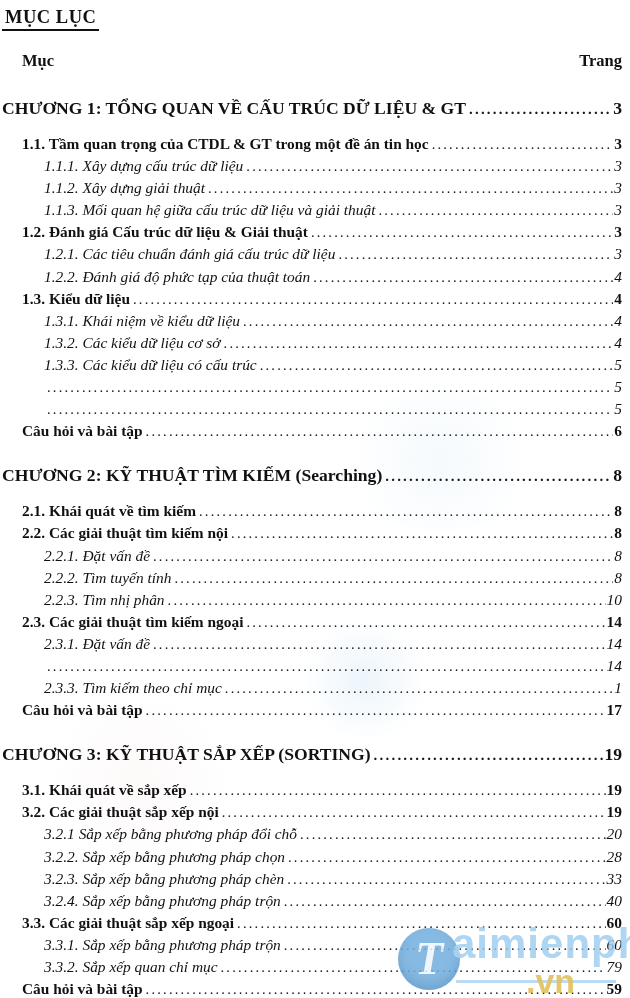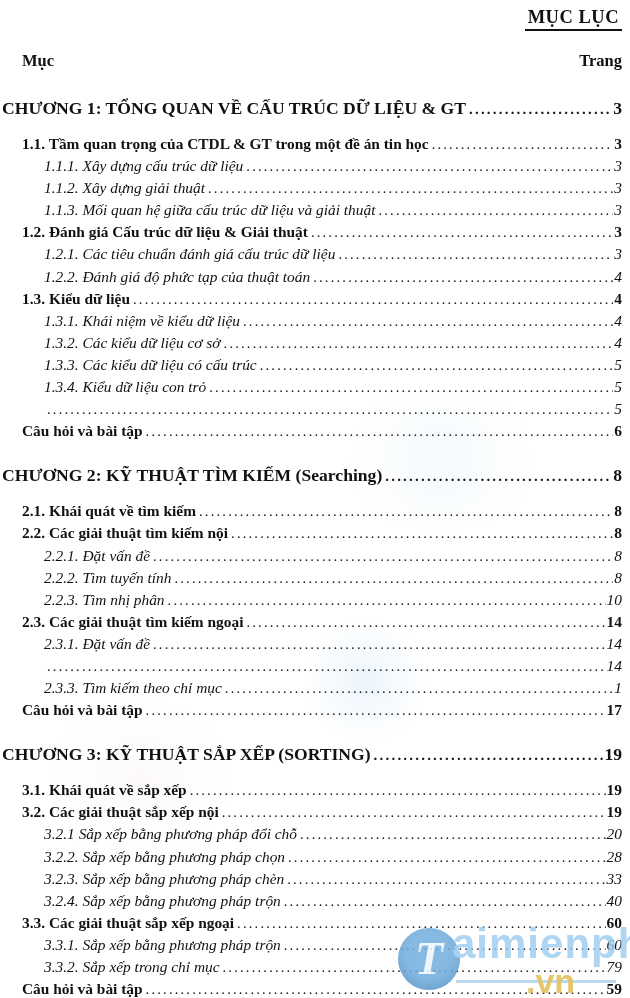--- a/index.html
+++ b/index.html
@@ -13,21 +13,21 @@
     color: #111111;
     position: relative;
   }
   .page {
     position: relative;
     width: 630px; height: 998px;
     padding: 5px 8px 0 2px;
     box-sizing: border-box;
     z-index: 1;
   }
-  .doc-title-wrap { text-align: right; height: 28px; }
+  .doc-title-wrap { text-align: left; height: 28px; }
   .doc-title {
     display: inline-block;
     font-size: 18.5px;
     font-weight: bold;
     letter-spacing: 0.5px;
     border-bottom: 2px solid #111;
     padding: 0 3px 0 3px;
     line-height: 24px;
   }
   .col-header {
@@ -223,21 +223,20 @@
     <span class="t">1.3.2. Các kiểu dữ liệu cơ sở</span>
     <span class="dots">........................................................................................................................................................................................................</span>
     <span class="pg">4</span>
   </div>
       <div class="row sub">
     <span class="t">1.3.3. Các kiểu dữ liệu có cấu trúc</span>
     <span class="dots">........................................................................................................................................................................................................</span>
     <span class="pg">5</span>
   </div>
       <div class="row sub">
-    <span class="t">1.3.4. Kiểu dữ liệu con trỏ</span>
     <span class="dots">........................................................................................................................................................................................................</span>
     <span class="pg">5</span>
   </div>
       <div class="row sub">
     <span class="dots">........................................................................................................................................................................................................</span>
     <span class="pg">5</span>
   </div>
       <div class="row section">
     <span class="t">Câu hỏi và bài tập</span>
     <span class="dots">........................................................................................................................................................................................................</span>
@@ -336,21 +335,21 @@
     <span class="t">3.3. Các giải thuật sắp xếp ngoại</span>
     <span class="dots">........................................................................................................................................................................................................</span>
     <span class="pg">60</span>
   </div>
       <div class="row sub">
     <span class="t">3.3.1. Sắp xếp bằng phương pháp trộn</span>
     <span class="dots">........................................................................................................................................................................................................</span>
     <span class="pg">60</span>
   </div>
       <div class="row sub">
-    <span class="t">3.3.2. Sắp xếp trong chỉ mục</span>
+    <span class="t">3.3.2. Sắp xếp quan chỉ mục</span>
     <span class="dots">........................................................................................................................................................................................................</span>
     <span class="pg">79</span>
   </div>
       <div class="row section">
     <span class="t">Câu hỏi và bài tập</span>
     <span class="dots">........................................................................................................................................................................................................</span>
     <span class="pg">59</span>
   </div>
     </div>
 

